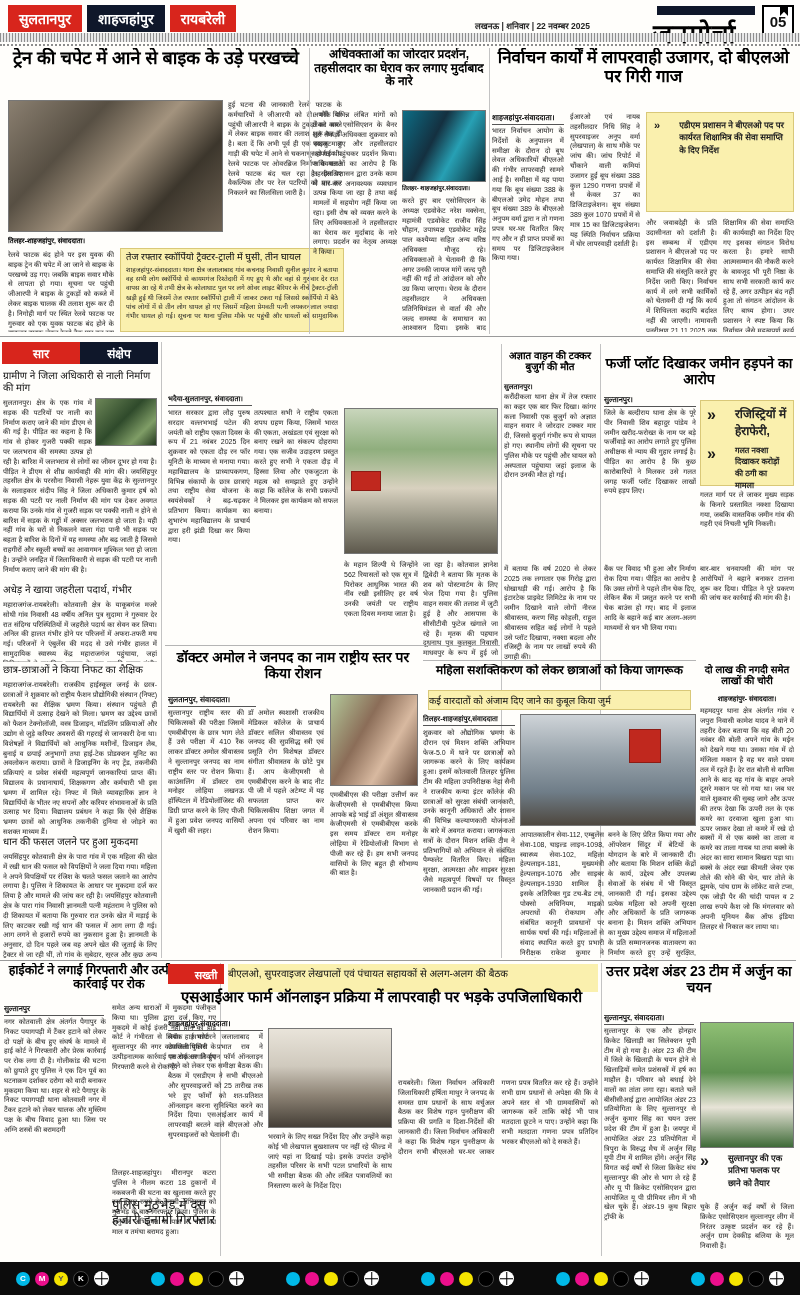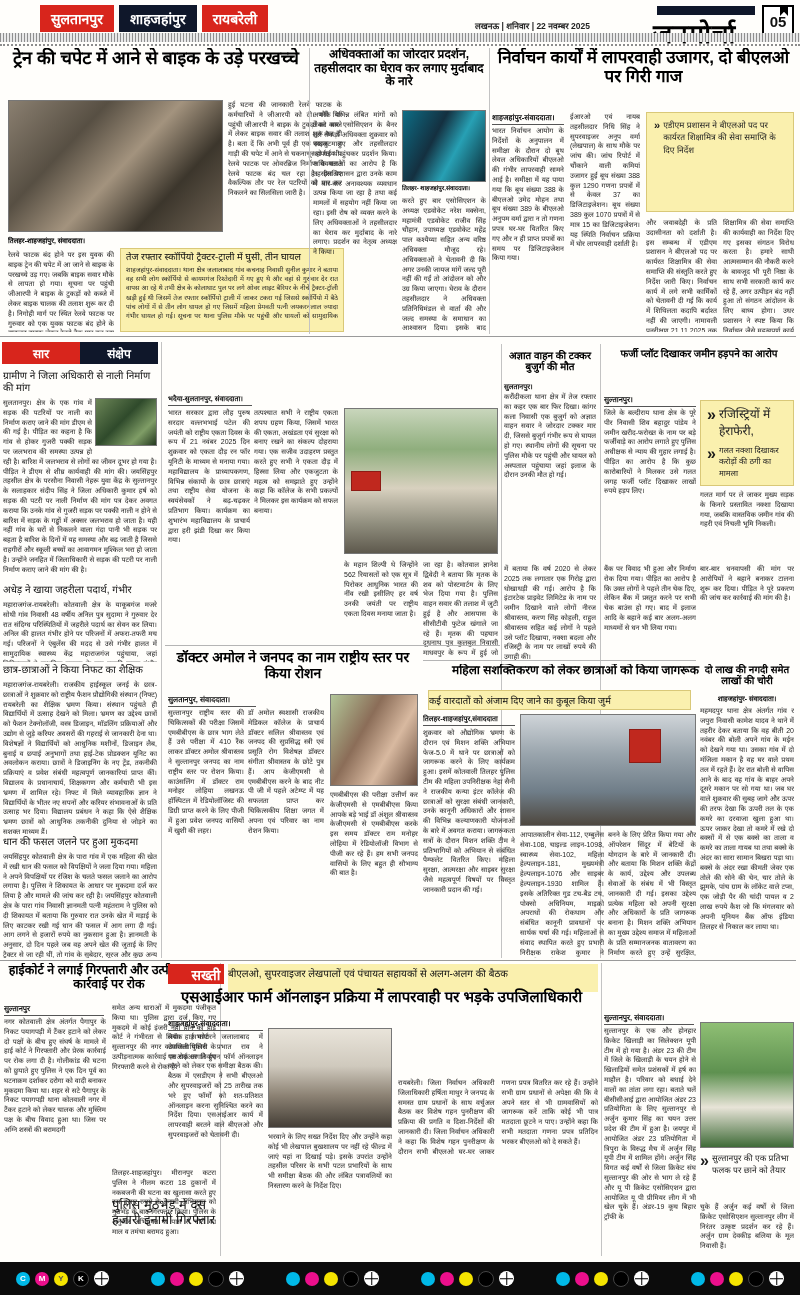--- a/index.html
+++ b/index.html
@@ -12,21 +12,21 @@
   .cap{font-size:6.8px;font-weight:bold;color:#000;overflow:hidden;white-space:nowrap;}
   .ph{position:absolute;box-sizing:border-box;border:1px solid #777;}
   .vr{position:absolute;width:1px;background:#c3c3c3;}
   .hrl{position:absolute;height:1px;background:#9a9a9a;}
   .dotl{position:absolute;height:0;border-top:2px dotted #8d8d8d;}
   .ybox{background:#faf0ae;border:1px solid #d9c878;box-sizing:border-box;}
   .tab{color:#fff;font-weight:bold;font-size:14px;padding:4px 11px;display:inline-block;}
   .red{background:#d8251c;}
   .blk{background:#0f172a;}
   .hatch{background:repeating-linear-gradient(90deg,#8f8f8f 0 1px,#e9e9e9 1px 3px);}
-  .pull{font-size:8.5px;font-weight:normal;line-height:1.45;color:#222;}
+  .pull{font-size:8.5px;font-weight:bold;line-height:1.45;color:#222;margin-left:16px;}
   .mark{color:#1a1a1a;font-weight:bold;margin-right:3px;}
   .stitle{font-size:10px;font-weight:normal;line-height:1.15;overflow:hidden;}
   
   .ph-bike{background:linear-gradient(133deg,#8a7f70 0%,#574f43 30%,#a3937e 52%,#3c362c 74%,#6e6253 100%);}
   .ph-protest{background:linear-gradient(118deg,#0d6d85 0%,#143040 38%,#27a0b4 62%,#0a2833 100%);}
   .ph-drain{background:linear-gradient(135deg,#6c8657 0%,#2f4a2b 45%,#7f9d66 75%,#24391f 100%);}
   .ph-unity{background:linear-gradient(180deg,#c9d6bc 0%,#8fae7d 28%,#d8d1bf 55%,#8f8d7d 80%,#5e594d 100%);}
   .ph-family{background:linear-gradient(120deg,#b2c698 0%,#8b6d58 38%,#d8b9a0 66%,#684c3c 100%);}
   .ph-girls{background:linear-gradient(180deg,#cfd4d8 0%,#9aa5ad 35%,#6f7d88 70%,#4e473e 100%);}
   .ph-officer{background:linear-gradient(180deg,#e9e4da 0%,#cfc9bd 38%,#8c8274 68%,#443e36 100%);}
@@ -42,21 +42,21 @@
   .target::before{content:"";position:absolute;left:50%;top:1px;bottom:1px;width:1.5px;background:#000;transform:translateX(-50%);}
   .target::after{content:"";position:absolute;top:50%;left:1px;right:1px;height:1.5px;background:#000;transform:translateY(-50%);}
   .bookmark{position:absolute;top:-2px;right:4px;width:8px;height:11px;background:#000;
             clip-path:polygon(0 0,100% 0,100% 100%,50% 62%,0 100%);}
 </style>
 </head>
 <body>
 
 <div id="page">
 
-  <div class="abs" style="left:8px;top:5px;display:flex;gap:5px;margin-left:32px;">
+  <div class="abs" style="left:8px;top:5px;display:flex;gap:5px;">
     <span class="tab red">सुलतानपुर</span>
     <span class="tab blk">शाहजहांपुर</span>
     <span class="tab red">रायबरेली</span>
   </div>
   <div class="abs" style="left:440px;top:20px;width:185px;font-size:8.5px;font-weight:bold;text-align:center;color:#222;">लखनऊ | शनिवार | 22 नवम्बर 2025</div>
   <div class="abs blk" style="left:657px;top:6px;width:98px;height:9px;"></div>
   <div class="abs" style="left:632px;top:15px;width:125px;font-size:26px;font-weight:bold;text-align:center;letter-spacing:1px;color:#000;">जनमोर्चा</div>
   <div class="abs" style="left:762px;top:5px;width:32px;height:33px;border:2px solid #000;background:#fff;
        display:flex;align-items:center;justify-content:center;font-size:15px;font-weight:bold;">
     <span class="bookmark"></span>
@@ -129,21 +129,21 @@
   <div class="abs bd" style="left:168px;top:708px;width:76px;height:250px;">सुल्तानपुर राष्ट्रीय स्तर की चिकित्सकों की परीक्षा जिसमें एमबीबीएस के छात्र भाग लेते हैं उसे परीक्षा में 410 रैंक लाकर डॉक्टर अमोल श्रीवास्तव ने सुल्तानपुर जनपद का नाम राष्ट्रीय स्तर पर रोशन किया। काउंसलिंग में डॉक्टर राम मनोहर लोहिया लखनऊ हॉस्पिटल में रेडियोलॉजिस्ट की डिग्री प्राप्त करने के लिए पीजी में हुआ प्रवेश जनपद वासियों में खुशी की लहर।</div>
   <div class="abs bd" style="left:248px;top:708px;width:76px;height:250px;">डॉ अमोल स्वशासी राजकीय मेडिकल कॉलेज के प्राचार्य डॉक्टर सलिल श्रीवास्तव एवं जनपद की सुप्रसिद्ध स्त्री एवं प्रसूति रोग विशेषज्ञ डॉक्टर संगीता श्रीवास्तव के छोटे पुत्र हैं। आप केजीएमसी से एमबीबीएस करने के बाद नीट पी जी में पहले अटेम्प्ट में यह सफलता प्राप्त कर चिकित्सकीय शिक्षा जगत में अपना एवं परिवार का नाम रोशन किया।</div>
   <div class="abs bd" style="left:330px;top:790px;width:88px;height:168px;">एमबीबीएस की परीक्षा उत्तीर्ण कर केजीएमसी से एमबीबीएस किया आपके बड़े भाई डॉ अंशुल श्रीवास्तव केजीएमसी से एमबीबीएस करके इस समय डॉक्टर राम मनोहर लोहिया में रेडियोलॉजी विभाग से पीजी कर रहे हैं। हम सभी जनपद वासियों के लिए बहुत ही सौभाग्य की बात है।</div>
 
   <div class="vr" style="left:501px;top:344px;height:614px;"></div>
   <div class="abs hl" style="left:504px;top:350px;width:92px;height:28px;font-size:10px;">अज्ञात वाहन की टक्कर बुजुर्ग की मौत</div>
   <div class="abs" style="left:504px;top:382px;width:92px;font-size:7px;font-weight:bold;">सुलतानपुर।</div>
   <div class="abs bd" style="left:504px;top:392px;width:92px;height:166px;">करौंदीकला थाना क्षेत्र में तेज रफ्तार का कहर एक बार फिर दिखा। कांगर कला निवासी एक बुजुर्ग को अज्ञात वाहन सवार ने जोरदार टक्कर मार दी, जिससे बुजुर्ग गंभीर रूप से घायल हो गए। स्थानीय लोगों की सूचना पर पुलिस मौके पर पहुंची और घायल को अस्पताल पहुंचाया जहां इलाज के दौरान उनकी मौत हो गई।</div>
 
   <div class="vr" style="left:600px;top:344px;height:614px;"></div>
-  <div class="abs hl" style="left:604px;top:348px;width:190px;height:42px;font-size:10px;font-family:Liberation Serif, serif;">फर्जी प्लॉट दिखाकर जमीन हड़पने का आरोप</div>
+  <div class="abs hl" style="left:604px;top:356px;width:190px;height:42px;font-size:14px;">फर्जी प्लॉट दिखाकर जमीन हड़पने का आरोप</div>
   <div class="abs by" style="left:604px;top:394px;width:92px;">सुल्तानपुर।</div>
   <div class="abs bd" style="left:604px;top:408px;width:92px;height:152px;">जिले के बल्दीराय थाना क्षेत्र के पूरे पीर निवासी शिव बहादुर पांडेय ने जमीन खरीद-फरोख्त के नाम पर बड़े फर्जीवाड़े का आरोप लगाते हुए पुलिस अधीक्षक से न्याय की गुहार लगाई है। पीड़ित का आरोप है कि कुछ कारोबारियों ने मिलकर उसे गलत जगह फर्जी प्लॉट दिखाकर लाखों रुपये हड़प लिए।</div>
   <div class="abs ybox" style="left:700px;top:400px;width:94px;height:86px;padding:5px 6px;">
     <div style="display:flex;margin-bottom:4px;">
       <span class="mark">»</span>
       <span class="pull" style="font-size:12px;">रजिस्ट्रियों में हेराफेरी,</span>
     </div>
     <div style="display:flex;">
       <span class="mark">»</span>
       <span class="pull" style="font-size:8px;">गलत नक्शा दिखाकर करोड़ों की ठगी का मामला</span>
@@ -152,51 +152,52 @@
   <div class="abs bd" style="left:700px;top:490px;width:94px;height:68px;">गलत मार्ग पर ले जाकर मुख्य सड़क के किनारे प्रस्तावित नक्शा दिखाया गया, जबकि वास्तविक जमीन गांव की गहरी एवं निचली भूमि निकली।</div>
   <div class="abs bd" style="left:504px;top:564px;width:92px;height:96px;">में बताया कि वर्ष 2020 से लेकर 2025 तक लगातार एक गिरोह द्वारा धोखाधड़ी की गई। आरोप है कि इंटारटेक प्राइवेट लिमिटेड के नाम पर जमीन दिखाने वाले लोगों नीरज श्रीवास्तव, करण सिंह कोहली, राहुल श्रीवास्तव सहित कई लोगों ने पहले उसे प्लॉट दिखाया, नक्शा बदला और रजिस्ट्री के नाम पर लाखों रुपये की उगाही की।</div>
   <div class="abs bd" style="left:604px;top:564px;width:92px;height:96px;">बैंक पर विवाद भी हुआ और निर्माण रोक दिया गया। पीड़ित का आरोप है कि उक्त लोगों ने पहले तीन चेक दिए, लेकिन बैंक में प्रस्तुत करने पर सभी चेक बाउंस हो गए। बाद में इलाज आदि के बहाने कई बार अलग-अलग माध्यमों से धन भी लिया गया।</div>
   <div class="abs bd" style="left:700px;top:564px;width:94px;height:94px;">बार-बार धनवापसी की मांग पर आरोपियों ने बहाने बनाकर टालना शुरू कर दिया। पीड़ित ने पूरे प्रकरण की जांच कर कार्रवाई की मांग की है।</div>
 
   <div class="abs hl" style="left:700px;top:664px;width:94px;height:28px;font-size:10px;">दो लाख की नगदी समेत लाखों की चोरी</div>
   <div class="abs" style="left:700px;top:694px;width:94px;font-size:6.8px;font-weight:bold;text-align:center;">शाहजहांपुर- संवाददाता।</div>
   <div class="abs bd" style="left:700px;top:706px;width:94px;height:252px;">महमदपुर थाना क्षेत्र अंतर्गत गांव र जपुरा निवासी कामेश यादव ने थाने में तहरीर देकर बताया कि वह बीती 20 नवंबर की बोली अपने गांव के मईन को देखने गया था। उसका गांव में दो मंजिला मकान है वह घर वाले प्रथम तल में रहते हैं। देर रात बोली से वापिस आने के बाद वह गांव के बाहर अपने दूसरे मकान पर सो गया था। जब घर वाले शुक्रवार की सुबह जागे और ऊपर की तरफ देखा कि ऊपरी तल के एक कमरे का दरवाजा खुला हुआ था। ऊपर जाकर देखा तो कमरे में रखे दो बक्सों में से एक बक्से का ताला व कमरे का ताला गायब था तथा बक्से के अंदर का सारा सामान बिखरा पड़ा था। बक्से के अंदर रखा कीमती जेवर एक तोले की सोने की चेन, चार तोले के झुमके, पांच ग्राम के लॉकेट वाले टप्स, एक जोड़ी पैर की चांदी पायल व 2 लाख रुपये कैश जो कि मंगलवार को अपनी यूनियन बैंक ऑफ इंडिया तिलहर से निकाल कर लाया था।</div>
 
   <div class="hrl" style="left:423px;top:660px;width:273px;background:#b5b5b5;"></div>
-  <div class="abs hl" style="left:439px;top:664px;width:273px;height:24px;font-size:12px;">महिला सशक्तिकरण को लेकर छात्राओं को किया जागरूक</div>
+  <div class="abs hl" style="left:423px;top:664px;width:273px;height:24px;font-size:12px;">महिला सशक्तिकरण को लेकर छात्राओं को किया जागरूक</div>
   <div class="abs ybox stitle" style="left:428px;top:690px;width:263px;height:20px;line-height:20px;font-size:9.5px;">कई वारदातों को अंजाम दिए जाने का कुबूल किया जुर्म</div>
   <div class="abs by" style="left:423px;top:714px;width:92px;font-size:7px;">तिलहर-शाहजहांपुर,संवाददाता</div>
   <div class="abs bd" style="left:423px;top:728px;width:92px;height:230px;">शुक्रवार को औद्योगिक भ्रमण के दौरान एवं मिशन शक्ति अभियान फेज-5.0 में थाने पर छात्राओं को जागरूक करने के लिए कार्यक्रम हुआ। इसमें कोतवाली तिलहर पुलिस टीम की महिला उपनिरीक्षक नेहा सैनी ने राजकीय कन्या इंटर कॉलेज की छात्राओं को सुरक्षा संबंधी जानकारी, उनके कानूनी अधिकारों और शासन की विभिन्न कल्याणकारी योजनाओं के बारे में अवगत कराया। जागरूकता सत्रों के दौरान मिशन शक्ति टीम ने प्रतिभागियों को अभियान से संबंधित पैम्फलेट वितरित किए। महिला सुरक्षा, आत्मरक्षा और साइबर सुरक्षा जैसे महत्वपूर्ण विषयों पर विस्तृत जानकारी प्रदान की गई।</div>
   <div class="ph ph-girls" style="left:520px;top:714px;width:176px;height:112px;">
     <span class="abs" style="right:34px;top:14px;width:32px;height:34px;background:#c0281e;border:1px solid #8d1b14;"></span>
   </div>
   <div class="abs bd" style="left:520px;top:830px;width:84px;height:128px;">आपातकालीन सेवा-112, एम्बुलेंस सेवा-108, चाइल्ड लाइन-1098, स्वास्थ्य सेवा-102, महिला हेल्पलाइन-181, मुख्यमंत्री हेल्पलाइन-1076 और साइबर हेल्पलाइन-1930 शामिल हैं। इसके अतिरिक्त गुड टच-बैड टच, पोक्सो अधिनियम, माइक्रो अपराधों की रोकथाम और संबंधित कानूनी प्रावधानों पर सार्थक चर्चा की गई। महिलाओं से संवाद स्थापित करते हुए प्रभारी निरीक्षक राकेश कुमार ने आत्मविश्वासी</div>
   <div class="abs bd" style="left:608px;top:830px;width:88px;height:128px;">बनने के लिए प्रेरित किया गया और ऑपरेशन सिंदूर में बेटियों के योगदान के बारे में जानकारी दी। और बताया कि मिशन शक्ति केंद्रों के कार्य, उद्देश्य और उपलब्ध सेवाओं के संबंध में भी विस्तृत जानकारी दी गई। इसका उद्देश्य प्रत्येक महिला को अपनी सुरक्षा और अधिकारों के प्रति जागरूक बनाना है। मिशन शक्ति अभियान का मुख्य उद्देश्य समाज में महिलाओं के प्रति सम्मानजनक वातावरण का निर्माण करते हुए उन्हें सुरक्षित, सशक्त और आत्मनिर्भर बनाना है।</div>
 
   <div class="hrl" style="left:0;top:960px;width:796px;"></div>
 
   <div class="abs hl" style="left:2px;top:963px;width:214px;height:36px;font-size:12.5px;">हाईकोर्ट ने लगाई गिरफ्तारी और उत्पीड़नात्मक कार्रवाई पर रोक</div>
   <div class="abs by" style="left:4px;top:1003px;width:100px;">सुल्तानपुर</div>
   <div class="abs bd" style="left:4px;top:1017px;width:102px;height:238px;">नगर कोतवाली क्षेत्र अंतर्गत पैगापुर के निकट पयागपड़ी में टैंकर हटाने को लेकर दो पक्षों के बीच हुए संघर्ष के मामले में हाई कोर्ट ने गिरफ्तारी और प्रेरक कार्रवाई पर रोक लगा दी है। गोलीकांड की घटना को छुपाते हुए पुलिस ने एक दिन पूर्व का घटनाक्रम दर्शाकर दरोगा को वादी बनाकर मुकदमा किया था। शहर से सटे पैगापुर के निकट पयागपड़ी थाना कोतवाली नगर में टैंकर हटाने को लेकर चालक और मुस्लिम पक्ष के बीच विवाद हुआ था। जिस पर अग्नि शस्त्रों की बरामदगी</div>
   <div class="abs bd" style="left:112px;top:1003px;width:104px;height:132px;">समेत अन्य धाराओं में मुकदमा पंजीकृत किया था। पुलिस द्वारा दर्ज किए गए मुकदमे में कोई इंजरी नहीं होने को हाई कोर्ट ने गंभीरता से लिया। हाई कोर्ट ने सुल्तानपुर की नगर कोतवाली पुलिस के उत्पीड़नात्मक कार्रवाई पर रोक लगाते हुए गिरफ्तारी करने से रोका है।</div>
   <div class="abs stitle" style="left:112px;top:1198px;width:104px;height:28px;font-size:13px;">पुलिस मुठभेड़ में दस हजारी इनामी गिरफ्तार</div>
   <div class="abs bd" style="left:112px;top:1168px;width:104px;height:88px;">तिलहर-शाहजहांपुर। मीरानपुर कटरा पुलिस ने नीलम कटरा 18 दुकानों में नकबजनी की घटना का खुलासा करते हुए दस हजार रुपये के इनामी अभियुक्त को मुठभेड़ के बाद गिरफ्तार किया। पुलिस के अनुसार अभियुक्त के पास से चोरी का माल व तमंचा बरामद हुआ।</div>
   <div class="vr" style="left:220px;top:963px;height:293px;"></div>
 
-  <div class="abs red" style="left:168px;top:964px;width:56px;height:20px;color:#fff;font-weight:bold;font-size:14px;
+  <div class="abs red" style="left:168px;top:964px;width:56px;height:20px;color:#fff;font-weight:bold;font-size:11px;
        display:flex;align-items:center;justify-content:center;padding-left:20px;">सख्ती</div>
   <div class="abs ybox stitle" style="left:228px;top:964px;width:370px;height:28px;line-height:20px;font-size:10px;border:none;">बीएलओ, सुपरवाइजर लेखपालों एवं पंचायत सहायकों से अलग-अलग की बैठक</div>
   <div class="abs hl" style="left:165px;top:988px;width:433px;height:26px;font-size:15px;">एसआईआर फार्म ऑनलाइन प्रक्रिया में लापरवाही पर भड़के उपजिलाधिकारी</div>
   <div class="abs by" style="left:168px;top:1018px;width:95px;">शाहजहांपुर-संवाददाता।</div>
   <div class="abs bd" style="left:168px;top:1032px;width:95px;height:224px;">ब्लॉक सभागार जलालाबाद में उपजिलाधिकारी प्रभात राव ने एसआईआर निर्वाचन फॉर्म ऑनलाइन करने को लेकर एक समीक्षा बैठक की। बैठक में एसडीएम ने सभी बीएलओ और सुपरवाइजरों को 25 तारीख तक भरे हुए फॉर्मों को शत-प्रतिशत ऑनलाइन करना सुनिश्चित करने का निर्देश दिया। एसआईआर कार्य में लापरवाही बरतने वाले बीएलओ और सुपरवाइजरों को चेतावनी दी।</div>
   <div class="ph ph-officer" style="left:268px;top:1028px;width:124px;height:100px;"></div>
   <div class="abs bd" style="left:268px;top:1132px;width:124px;height:124px;">भरवाने के लिए सख्त निर्देश दिए और उन्होंने कहा कोई भी लेखपाल बुखशालय पर नहीं रहे फील्ड में जाएं यहां ना दिखाई पड़े। इसके उपरांत उन्होंने तहसील परिसर के सभी पटल प्रभारियों के साथ भी समीक्षा बैठक की और लंबित पत्रावलियों का निस्तारण करने के निर्देश दिए।</div>
   <div class="abs bd" style="left:398px;top:1078px;width:200px;height:178px;column-count:2;column-gap:7px;">रायबरेली। जिला निर्वाचन अधिकारी जिलाधिकारी हर्षिता माथुर ने जनपद के समस्त ग्राम प्रधानों के साथ वर्चुअल बैठक कर विशेष गहन पुनरीक्षण की प्रक्रिया की प्रगति व दिशा-निर्देशों की जानकारी दी। जिला निर्वाचन अधिकारी ने कहा कि विशेष गहन पुनरीक्षण के दौरान सभी बीएलओ घर-घर जाकर गणना प्रपत्र वितरित कर रहे हैं। उन्होंने सभी ग्राम प्रधानों से अपेक्षा की कि वे अपने स्तर से भी ग्रामवासियों को जागरूक करें ताकि कोई भी पात्र मतदाता छूटने न पाए। उन्होंने कहा कि सभी मतदाता गणना प्रपत्र प्रतिदिन भरकर बीएलओ को दे सकते हैं।</div>
   <div class="vr" style="left:601px;top:963px;height:293px;"></div>
 
+  <div class="abs hl" style="left:604px;top:964px;width:190px;height:44px;font-size:14px;">उत्तर प्रदेश अंडर 23 टीम में अर्जुन का चयन</div>
   <div class="abs by" style="left:604px;top:1012px;width:90px;">सुल्तानपुर, संवाददाता।</div>
   <div class="abs bd" style="left:604px;top:1026px;width:92px;height:230px;">सुल्तानपुर के एक और होनहार क्रिकेट खिलाड़ी का सिलेक्शन यूपी टीम में हो गया है। अंडर 23 की टीम में जिले के खिलाड़ी के चयन होने से खिलाड़ियों समेत प्रशंसकों में हर्ष का माहौल है। परिवार को बधाई देने वालों का तांता लगा रहा। बताते चलें बीसीसीआई द्वारा आयोजित अंडर 23 प्रतियोगिता के लिए सुल्तानपुर से अर्जुन कुमार सिंह का चयन उत्तर प्रदेश की टीम में हुआ है। जयपुर में आयोजित अंडर 23 प्रतियोगिता में त्रिपुरा के विरुद्ध मैच में अर्जुन सिंह यूपी टीम में शामिल होंगे। अर्जुन सिंह विगत कई वर्षों से जिला क्रिकेट संघ सुल्तानपुर की ओर से भाग ले रहे हैं और यू पी क्रिकेट एसोसिएशन द्वारा आयोजित यू पी प्रीमियर लीग में भी खेल चुके हैं। अंडर-19 कूच बिहार ट्रॉफी के</div>
   <div class="ph ph-cricket" style="left:700px;top:1022px;width:94px;height:126px;"></div>
   <div class="abs" style="left:700px;top:1152px;width:94px;height:46px;display:flex;">
     <span class="mark">»</span>
     <span class="pull" style="font-size:8.5px;">सुल्तानपुर की एक प्रतिभा फलक पर छाने को तैयार</span>
   </div>
   <div class="abs bd" style="left:700px;top:1202px;width:94px;height:54px;">चुके हैं अर्जुन कई वर्षों से जिला क्रिकेट एसोसिएशन सुल्तानपुर लीग में निरंतर उत्कृष्ट प्रदर्शन कर रहे हैं। अर्जुन ग्राम देवकीड़ बलिया के मूल निवासी हैं।</div>
 
   <div class="regbar">

